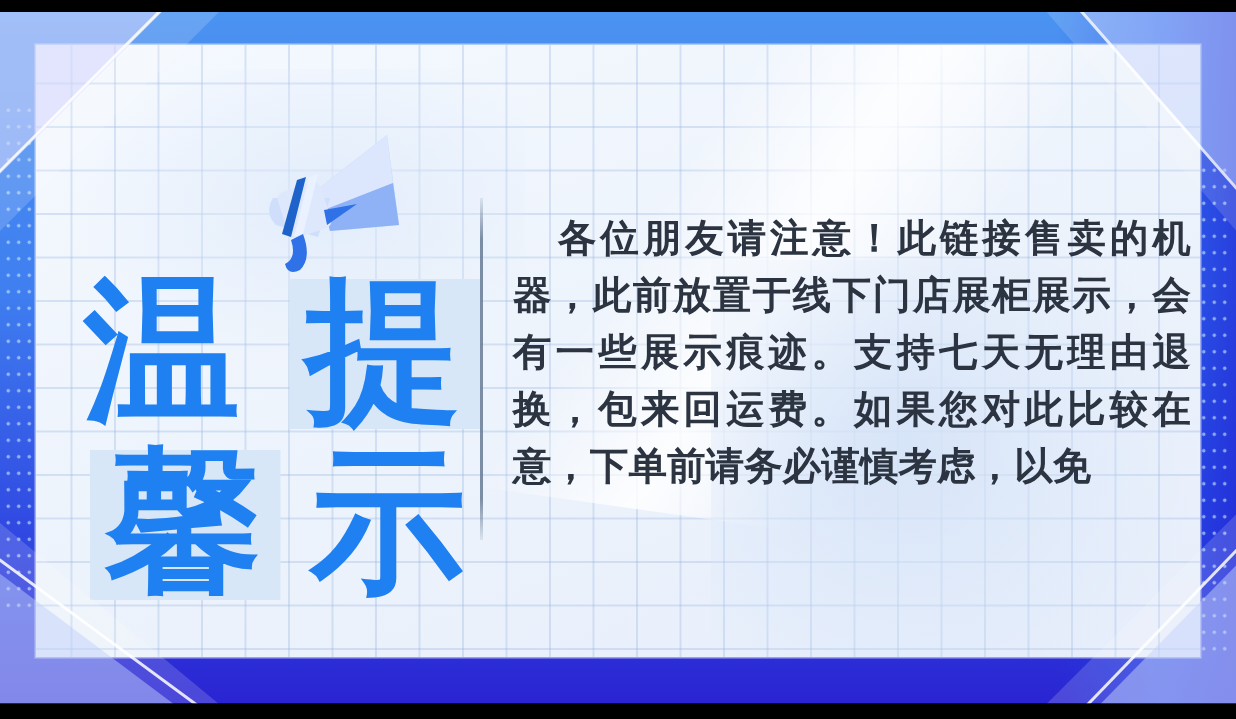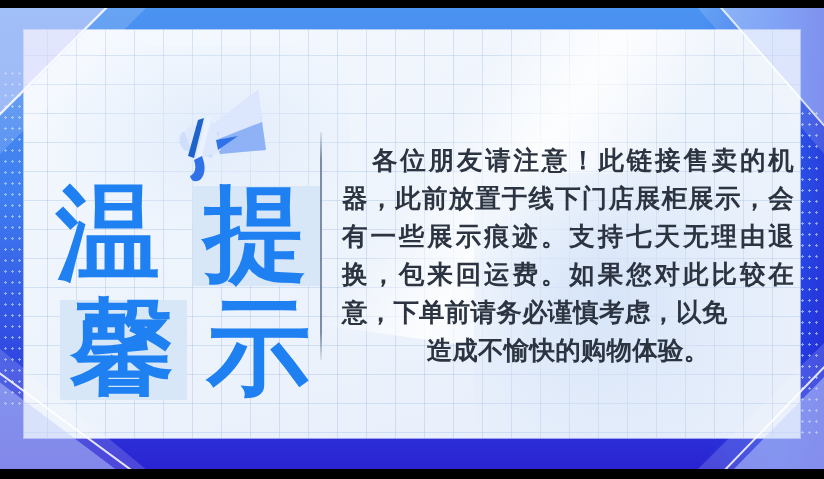--- a/index.html
+++ b/index.html
@@ -177,21 +177,21 @@
     background: linear-gradient(180deg, rgba(120,140,165,.15) 0%, rgba(104,124,150,.85) 12%, rgba(104,124,150,.85) 88%, rgba(120,140,165,.15) 100%);
   }
 
   
   .body-text {
     position: absolute;
     left: 318px;
     top: 112px;
     width: 452px;
     color: #2b3440;
-    font-family: Liberation Serif, serif;
+    font-family: Liberation Mono, monospace;
     font-weight: 700;
     font-size: 25.5px;
     line-height: 38px;
     text-indent: 30px;
     text-align: justify;
     text-justify: inter-character;
     letter-spacing: .2px;
   }
   .body-text .tail { display: block; text-indent: 0; text-align: center; }
 
@@ -257,21 +257,20 @@
           <div class="tchar c4">
               <span>示</span>
             </div>
         </div>
       </div>
 
       <div class="divider"></div>
 
       <div class="body-text">
         <span>各位朋友请注意！此链接售卖的机器，此前放置于线下门店展柜展示，会有一些展示痕迹。支持七天无理由退换，包来回运费。如果您对此比较在意，下单前请务必谨慎考虑，以免</span>
-        <span class="tail">造成不愉快的购物体验。</span>
       </div>
 
     </div>
 
     <div class="corner c-tl">
       <svg viewBox="0 0 150 150" width="150" height="150" aria-hidden="true">
         <path d="M0 0 L150 0 L0 150 Z" fill="rgba(255,255,255,0.16)"></path>
         <path d="M0 0 L112 0 L0 112 Z" fill="rgba(209,214,252,0.55)"></path>
         <path d="M0 6 L100 6" stroke="rgba(255,255,255,.0)" stroke-width="0"></path>
         <line x1="114" y1="-4" x2="-4" y2="114" stroke="rgba(255,255,255,.85)" stroke-width="2"></line>

